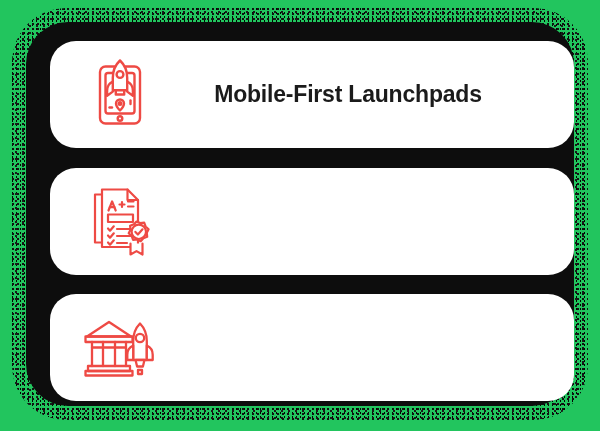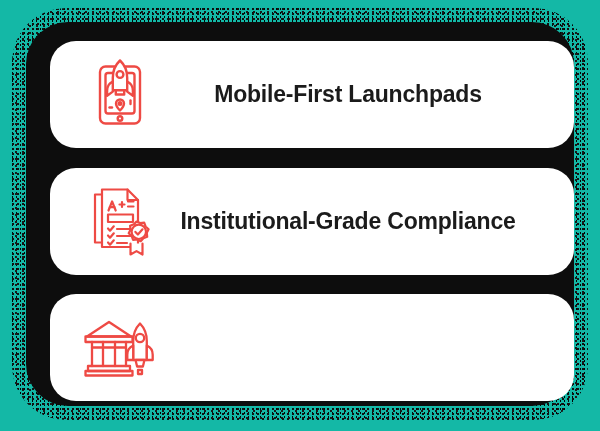--- a/index.html
+++ b/index.html
@@ -11,21 +11,21 @@
     width: 600px;
     height: 431px;
     font-family: "Liberation Sans", sans-serif;
     overflow: hidden;
   }
 
   #stage {
     position: relative;
     width: 600px;
     height: 431px;
-    background: #14b8a6;
+    background: #22c55e;
   }
 
   
   .panel-wrap {
     position: absolute;
     left: 12px;
     top: 8px;
     width: 576px;
     height: 412px;
   }
@@ -201,21 +201,20 @@
             <path d="M22 57.5l2 2.2 3.8-4.4"></path>
             <path d="M31 58h10"></path>
 
             <path d="M44.5 58.5v11l6-3.4 6 3.4v-11" fill="#ffffff"></path>
 
             <path d="M50.5 36.5l3.7 1.6 4-.4 1.4 3.8 3 2.7-1.8 3.6.4 4-3.8 1.4-2.7 3-3.6-1.8-4 .4-1.4-3.8-3-2.7 1.8-3.6-.4-4 3.8-1.4z" fill="#ffffff"></path>
             <circle cx="52.8" cy="46.8" r="7.2" fill="#ffffff"></circle>
             <path d="M49.4 46.9l2.5 2.6 4.6-5.2"></path>
           </svg>
         </div>
-        <div class="card-label">Institutional-Grade Compliance</div>
       </div>
 
       <div class="card">
         <div class="card-icon">
           <svg width="74" height="64" viewBox="0 0 74 64" fill="none" stroke="#ee4a44" stroke-width="2.3" stroke-linecap="round" stroke-linejoin="round">
 
             <path d="M4 20.5L26 6l22 14.5z" fill="#ffffff"></path>
             <path d="M2.5 20.5h47v5.5h-47z"></path>
 
             <path d="M9 26v24"></path>

